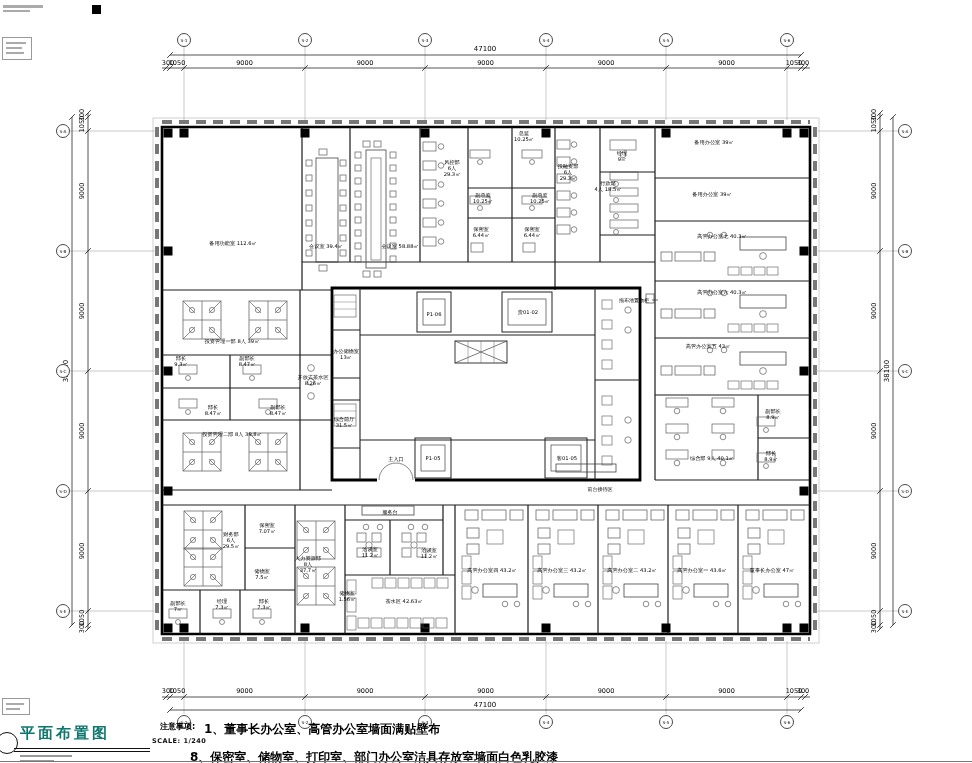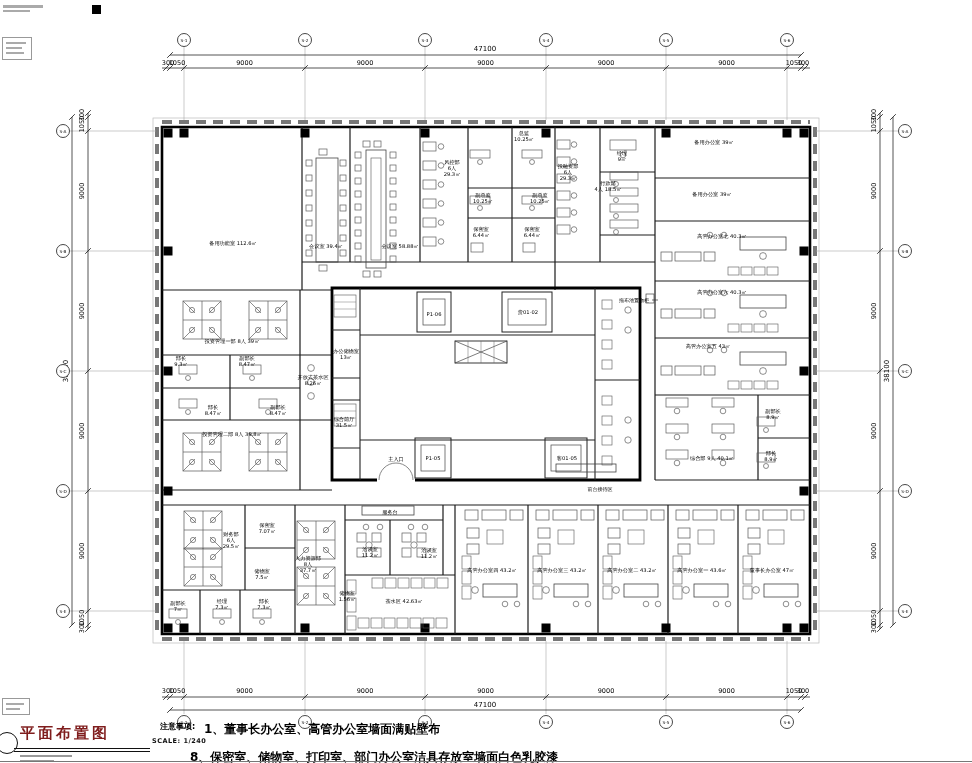--- a/index.html
+++ b/index.html
@@ -2,21 +2,21 @@
 <html><head>
 <meta charset="utf-8">
 <style>
   html,body{margin:0;padding:0;background:#e8e8e8;}
   #sheet{position:relative;width:972px;height:763px;background:#fff;overflow:hidden;
          font-family:"DejaVu Sans",sans-serif;}
   #plan{position:absolute;left:0;top:0;}
   svg text{font-family:"DejaVu Sans",sans-serif;fill:#000;}
   .titleblock{position:absolute;left:0;top:722px;width:460px;height:41px;}
   .logo-circle{position:absolute;left:-4px;top:10px;width:20px;height:20px;border:1.4px solid #111;border-radius:50%;}
-  .plan-title{position:absolute;left:20px;top:2px;font-size:15px;font-weight:600;letter-spacing:3px;color:#7f1d1d;}
+  .plan-title{position:absolute;left:20px;top:2px;font-size:15px;font-weight:600;letter-spacing:3px;color:#0f766e;}
   .title-underline{position:absolute;left:14px;top:26px;width:136px;border-top:1.6px solid #111;border-bottom:0.8px solid #111;height:2px;}
   .scale-label{position:absolute;left:112px;top:15px;font-size:6.5px;font-weight:700;color:#111;letter-spacing:0.5px;padding-left:40px;}
   .tiny-bar{position:absolute;background:#9a9a9a;}
   .notes{position:absolute;left:0;top:0;width:972px;height:763px;pointer-events:none;}
   .notes-heading{position:absolute;left:160px;top:721px;font-size:8px;font-weight:700;color:#000;}
   .note-line{position:absolute;font-size:12px;font-weight:700;color:#000;white-space:nowrap;}
   .deco-box{position:absolute;border:0.8px solid #999;}
   .deco-line{position:absolute;background:#aaa;}
   .black-square{position:absolute;background:#000;}
   .sheet-edge{position:absolute;background:#777;}

